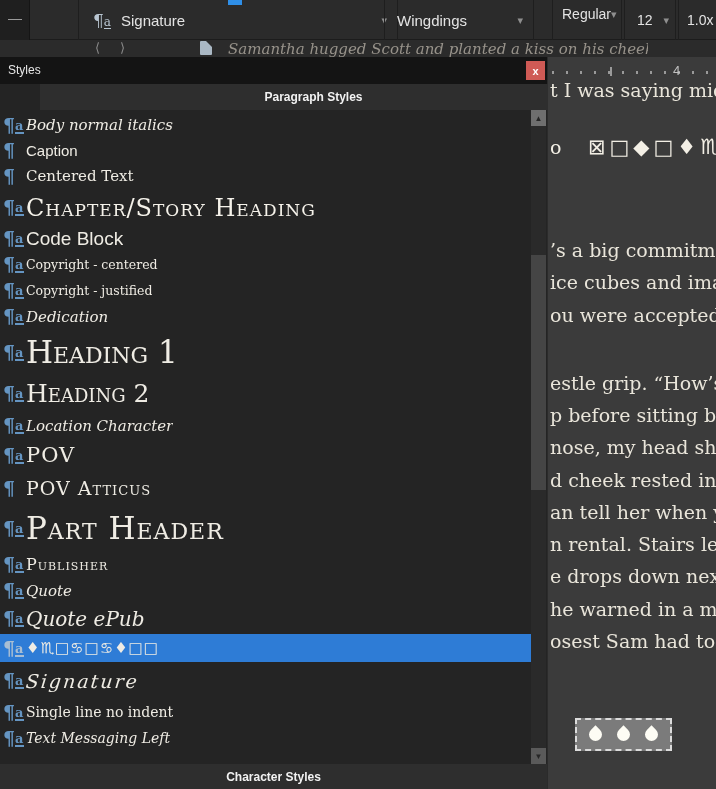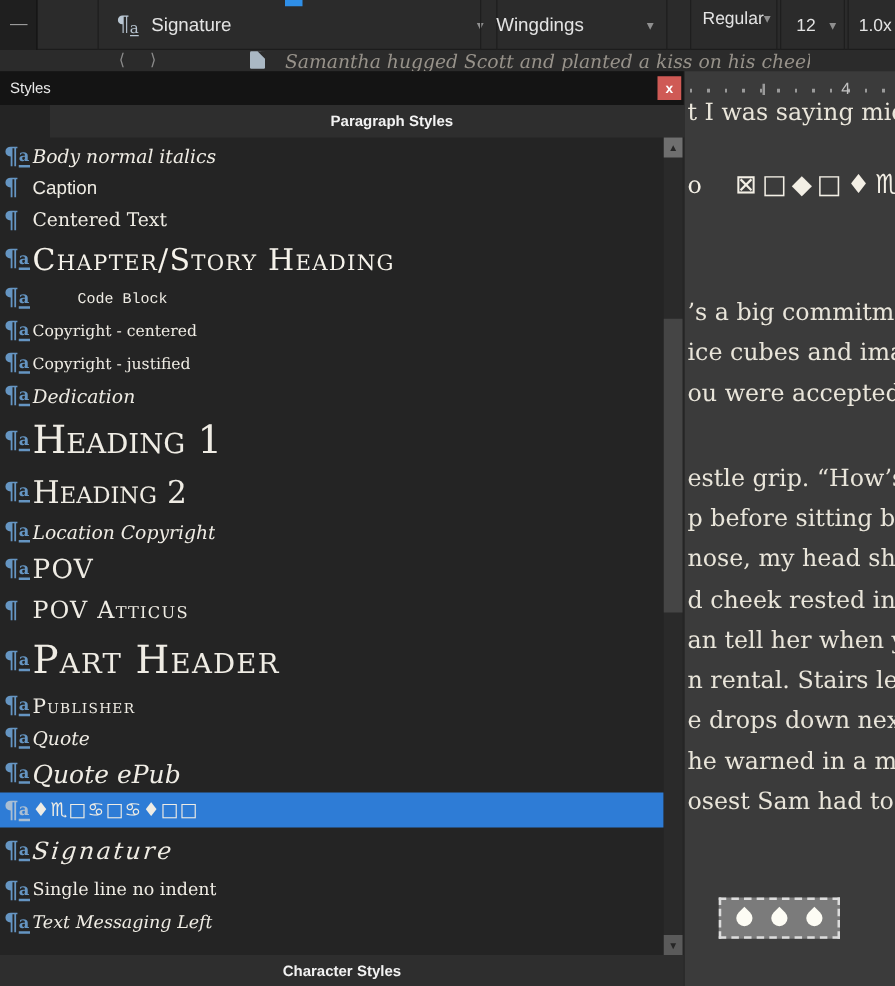--- a/index.html
+++ b/index.html
@@ -50,21 +50,21 @@
   .sticon .ca { color:#6595c2; font-size:13px; line-height:12px; font-weight:bold; border-bottom:2px solid #6595c2; font-family:"DejaVu Serif", serif; }
   .no-a .ca { visibility:hidden; }
   .style-item .label { white-space:nowrap; overflow:hidden; }
 
   
   .st-serif { font-family:"DejaVu Serif", serif; }
   .st-0 { height:24px; } .st-0 .label { font-style:italic; font-size:15px; }
   .st-1 { height:26px; } .st-1 .label { font-family:Liberation Sans, sans-serif; font-size:15px; }
   .st-2 { height:26px; } .st-2 .label { font-size:15px; }
   .st-3 { height:37px; } .st-3 .label { font-variant:small-caps; font-size:24px; letter-spacing:1px; color:#f5f2ea; }
-  .st-4 { height:25px; } .st-4 .label { font-family:Liberation Mono, monospace; font-size:12px;margin-left:36px; }
+  .st-4 { height:25px; } .st-4 .label { font-family:Liberation Sans, sans-serif; font-size:19px; }
   .st-5 { height:26px; } .st-5 .label { font-size:12.5px; }
   .st-6 { height:26px; } .st-6 .label { font-size:12.5px; }
   .st-7 { height:27px; } .st-7 .label { font-style:italic; font-size:15px; }
   .st-8 { height:44px; } .st-8 .label { font-variant:small-caps; font-size:31px; }
   .st-9 { height:38px; } .st-9 .label { font-variant:small-caps; font-size:25px; }
   .st-10 { height:27px; } .st-10 .label { font-style:italic; font-size:15px; }
   .st-11 { height:32px; } .st-11 .label { font-size:21px; letter-spacing:1px; }
   .st-12 { height:34px; } .st-12 .label { font-variant:small-caps; font-size:19px; letter-spacing:1px; }
   .st-13 { height:46px; } .st-13 .label { font-variant:small-caps; font-size:31px; letter-spacing:1px; }
   .st-14 { height:27px; } .st-14 .label { font-variant:small-caps; font-size:16px; letter-spacing:1px; }
@@ -218,21 +218,21 @@
             <span class="pg">¶</span>
             <span class="ca">a</span>
           </span>
           <span class="label">Heading 2</span>
         </div>
       <div class="style-item st-10 st-serif">
           <span class="sticon">
             <span class="pg">¶</span>
             <span class="ca">a</span>
           </span>
-          <span class="label">Location Copyright</span>
+          <span class="label">Location Character</span>
         </div>
       <div class="style-item st-11 st-serif">
           <span class="sticon">
             <span class="pg">¶</span>
             <span class="ca">a</span>
           </span>
           <span class="label">POV</span>
         </div>
       <div class="style-item st-12 st-serif">
           <span class="sticon no-a">

